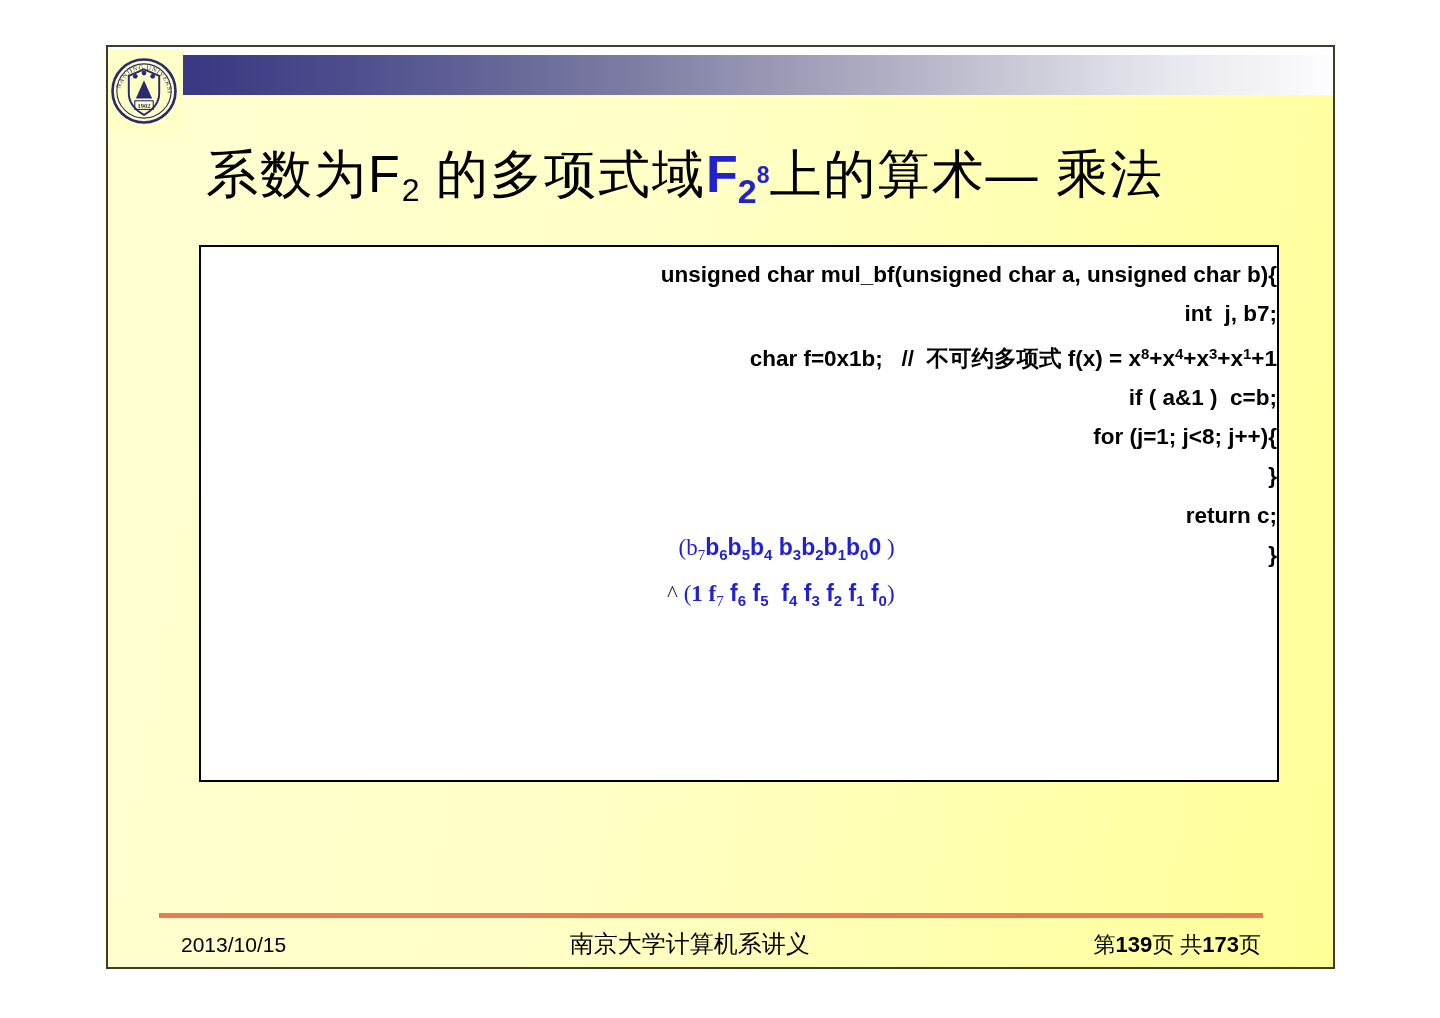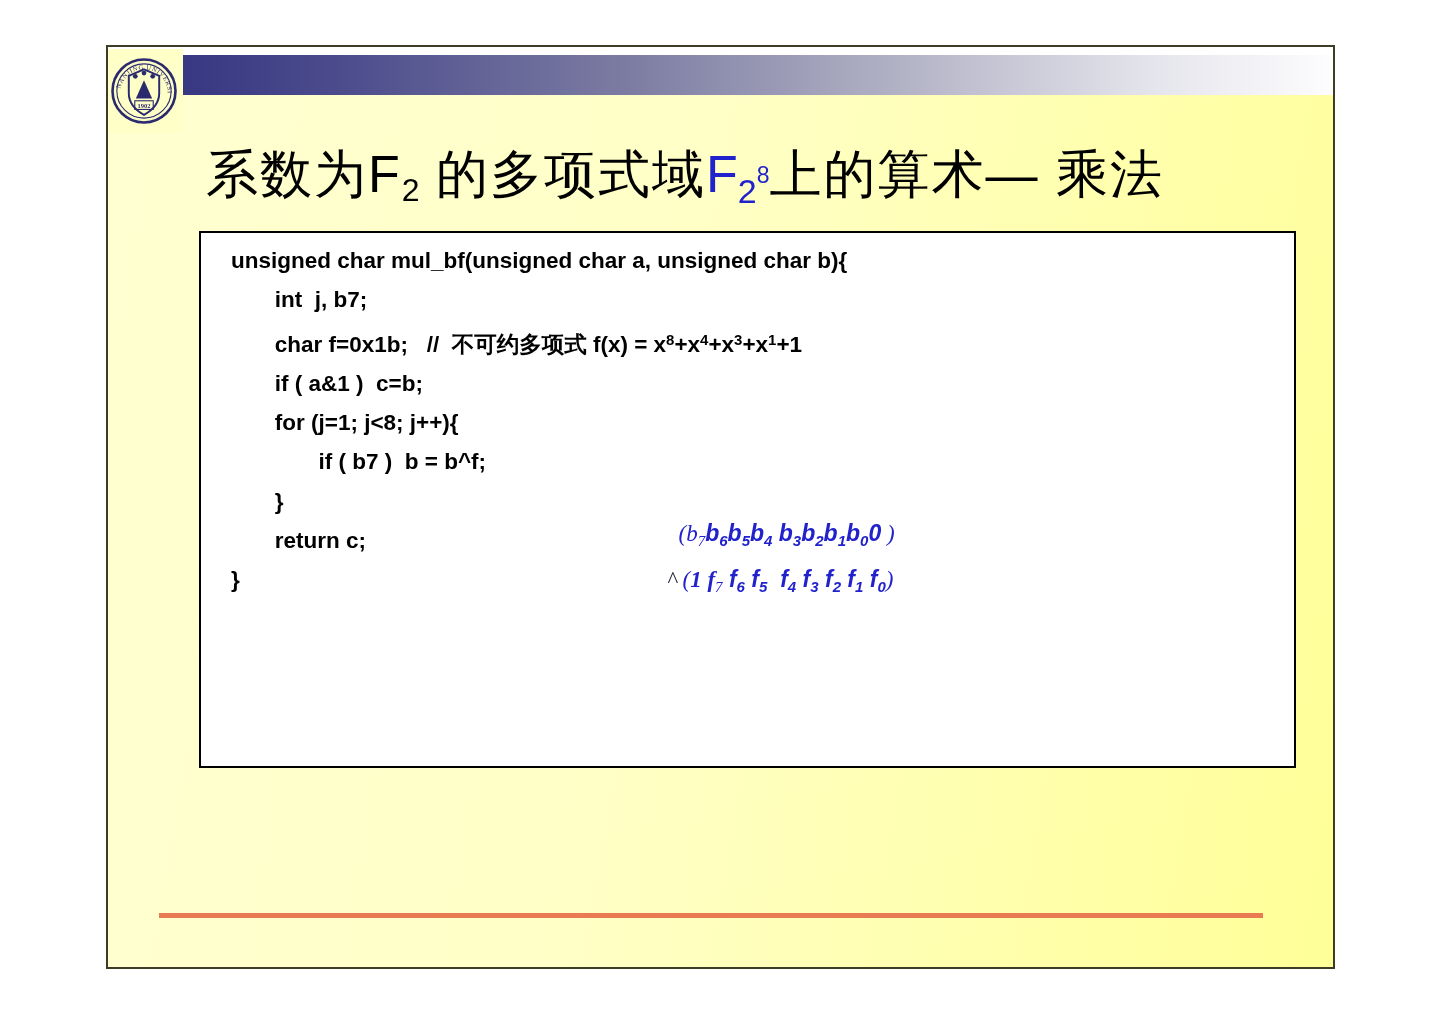--- a/index.html
+++ b/index.html
@@ -20,38 +20,39 @@
   }
   .logo{
     position:absolute;left:-3px;top:2px;width:78px;height:84px;
     background:#ffffc8;display:flex;align-items:center;justify-content:center;
   }
   .title{
     position:absolute;left:98px;top:95px;font-size:52px;line-height:64px;
     color:#000;letter-spacing:2px;white-space:nowrap;
   }
   .t-sub{font-size:32px;vertical-align:-9px;letter-spacing:0;}
-  .t-blue{color:#2222cc;font-weight:400;letter-spacing:0;}
+  .t-blue{color:#2222cc;font-weight:700;letter-spacing:0;}
   .t-sub-b{font-size:34px;vertical-align:-11px;}
   .t-sup-b{font-size:23px;vertical-align:9px;}
   .code-box{
-    position:absolute;left:91px;top:184px;width:1063px;height:525px;
+    position:absolute;left:91px;top:198px;width:1063px;height:525px;
     background:#ffffff;border:2px solid #000000;
-    padding:8px 0 0 30px;
+    padding:8px 0 0 13px;
+    text-align:right;
   }
   .code-line{
     font-weight:700;font-size:22.5px;line-height:39.3px;
     white-space:pre;color:#000;
   }
   .code-line .sup{font-size:15px;vertical-align:7px;}
   .annotation{
     position:absolute;left:466px;top:281px;
     color:#2222cc;font-weight:700;font-size:23px;line-height:38px;
   }
-  .ann-line{white-space:pre;font-style:italic;}
+  .ann-line{white-space:pre;}
   .sub{font-size:15px;vertical-align:-5px;}
   .serif{font-family:"Liberation Serif",serif;font-weight:400;}
   .bold{font-weight:700;}
   .black{color:#1e1e30;}
   .footer-divider{
     position:absolute;left:51px;width:1104px;top:866px;height:5px;
     background:#e97b52;
   }
   .footer{
     position:absolute;left:73px;right:72px;top:881px;
@@ -93,27 +94,31 @@
 
   <div class="title"><span>系数为F</span><span class="t-sub">2</span><span> 的多项式域</span><span class="t-blue"><span>F</span><span class="t-sub-b">2</span><span class="t-sup-b">8</span></span><span>上的算术— 乘法</span></div>
 
   <div class="code-box">
     <div>
         <div class="code-line"><span>unsigned char mul_bf(unsigned char a, unsigned char b){</span></div>
         <div class="code-line"><span>       int  j, b7;</span></div>
         <div class="code-line"><span>       char f=0x1b;   //  不可约多项式 f(x) = x</span><span class="sup">8</span><span>+x</span><span class="sup">4</span><span>+x</span><span class="sup">3</span><span>+x</span><span class="sup">1</span><span>+1</span></div>
         <div class="code-line"><span>       if ( a&amp;1 )  c=b;</span></div>
         <div class="code-line"><span>       for (j=1; j&lt;8; j++){</span></div>
-        <div class="code-line"><span>              if ( b7 )  b = b^f;</span></div>
         <div class="code-line"><span>       }</span></div>
         <div class="code-line"><span>       return c;</span></div>
         <div class="code-line"><span>}</span></div>
       </div>
     <div class="annotation">
         <div class="ann-line"><span class="serif">  </span><span class="serif">(b</span><span class="serif sub">7</span><span>b</span><span class="sub">6</span><span>b</span><span class="sub">5</span><span>b</span><span class="sub">4</span><span> </span><span>b</span><span class="sub">3</span><span>b</span><span class="sub">2</span><span>b</span><span class="sub">1</span><span>b</span><span class="sub">0</span><span>0</span><span class="serif"> )</span></div>
         <div class="ann-line"><span class="serif black">^ </span><span class="serif">(</span><span class="serif bold">1 </span><span class="serif bold">f</span><span class="serif sub">7</span><span> </span><span>f</span><span class="sub">6</span><span> </span><span>f</span><span class="sub">5</span><span>  </span><span>f</span><span class="sub">4</span><span> </span><span>f</span><span class="sub">3</span><span> </span><span>f</span><span class="sub">2</span><span> </span><span>f</span><span class="sub">1</span><span> </span><span>f</span><span class="sub">0</span><span class="serif">)</span></div>
       </div>
   </div>
 
   <div class="footer-divider"></div>
 
+  <div class="footer">
+    <div class="footer-date">2013/10/15</div>
+    <div class="footer-center">南京大学计算机系讲义</div>
+    <div class="footer-page"><span>第</span><span class="bold">139</span><span>页 共</span><span class="bold">173</span><span>页</span></div>
+  </div>
 
 </div>
 
 </body></html>

